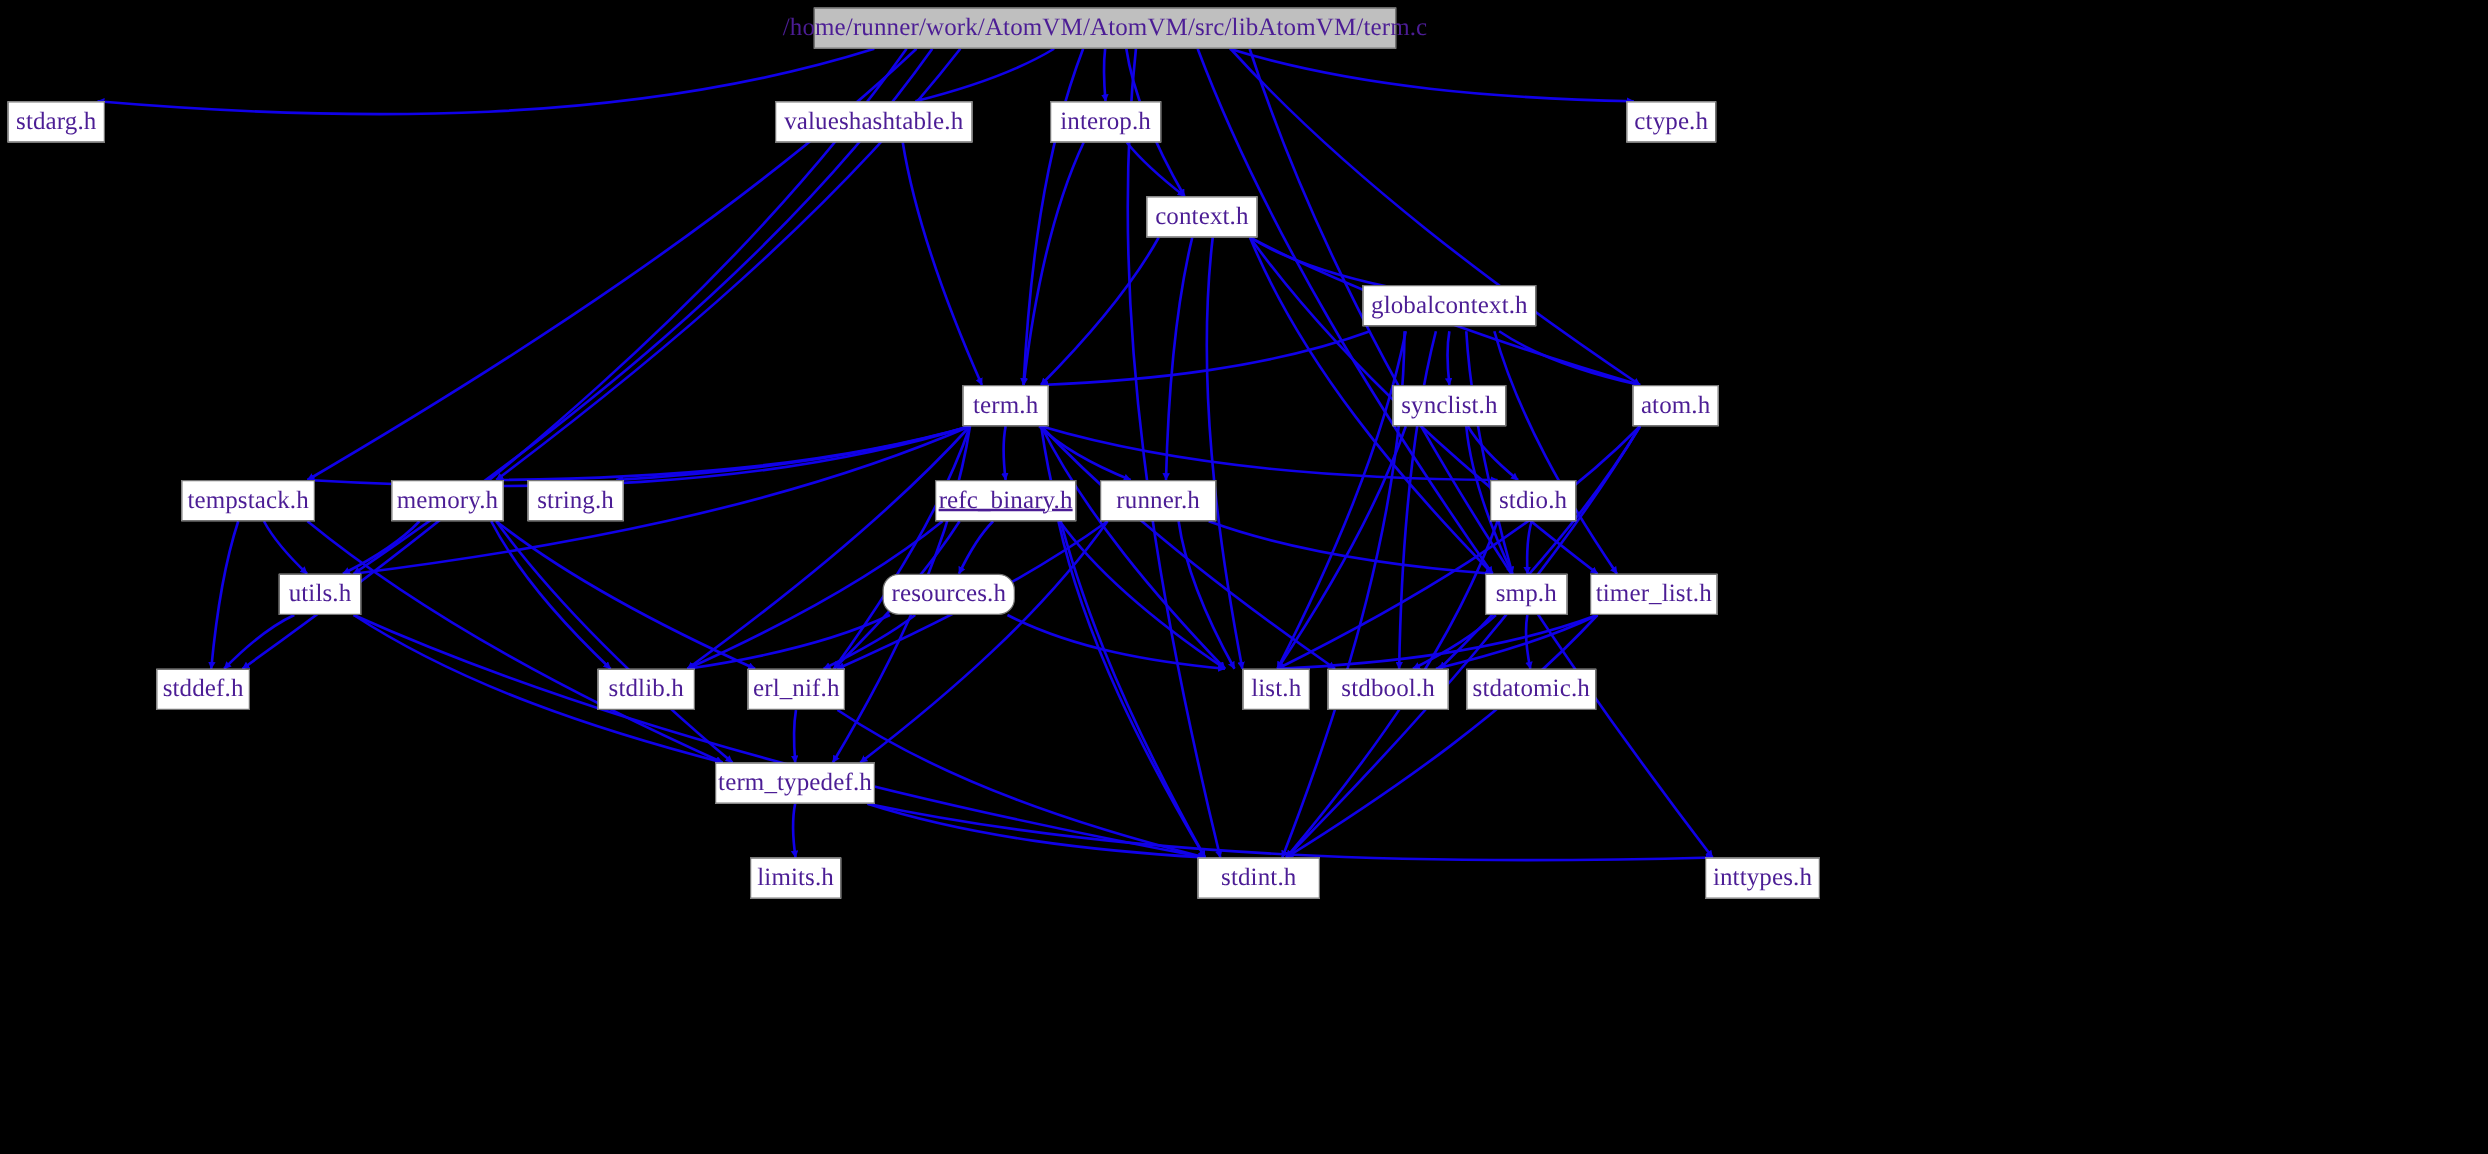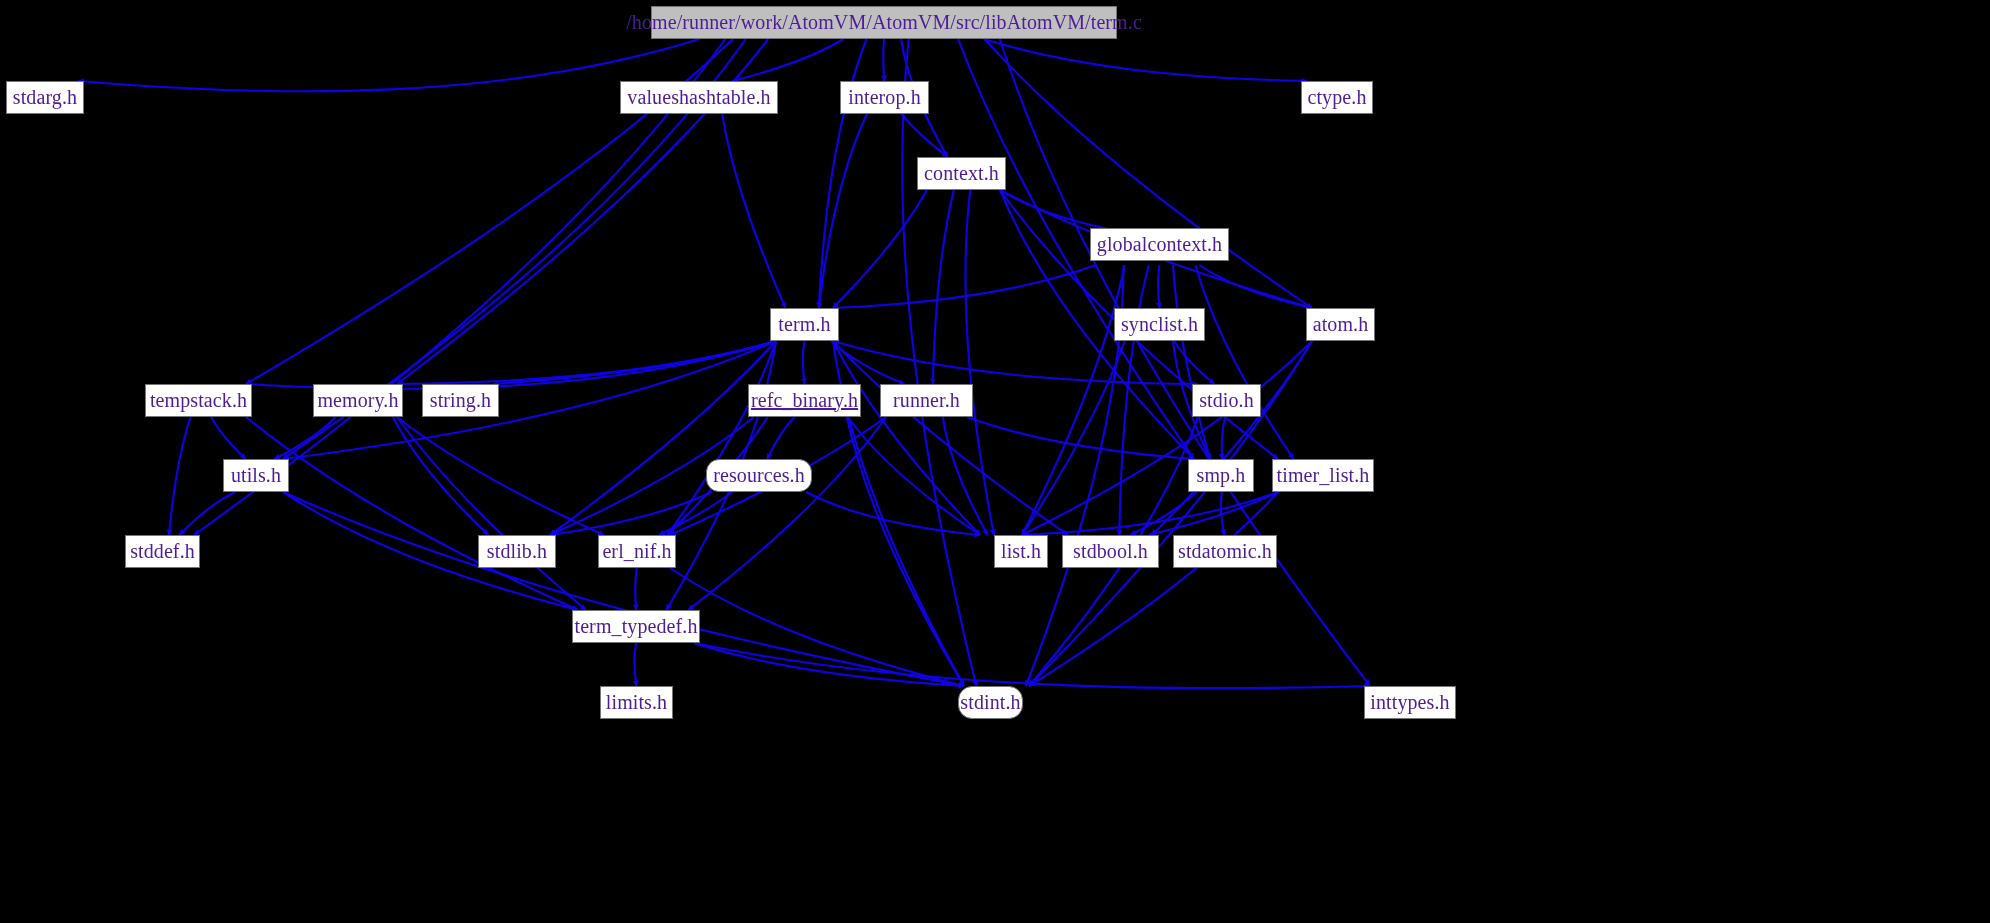--- a/index.html
+++ b/index.html
@@ -222,20 +222,20 @@
       </div>
       <div class="node" style="left: 1173px; top: 535px; width: 104px; height: 33px;">
         <span class="node-label">stdatomic.h</span>
       </div>
       <div class="node" style="left: 572px; top: 610px; width: 128px; height: 33px;">
         <span class="node-label">term_typedef.h</span>
       </div>
       <div class="node" style="left: 600px; top: 686px; width: 73px; height: 33px;">
         <span class="node-label">limits.h</span>
       </div>
-      <div class="node" style="left: 958px; top: 686px; width: 65px; height: 33px; border-radius: 14px;">
+      <div class="node" style="left: 958px; top: 686px; width: 98px; height: 33px;">
         <span class="node-label">stdint.h</span>
       </div>
       <div class="node" style="left: 1364px; top: 686px; width: 92px; height: 33px;">
         <span class="node-label">inttypes.h</span>
       </div>
     </div>
 </div>
 
 </body></html>

